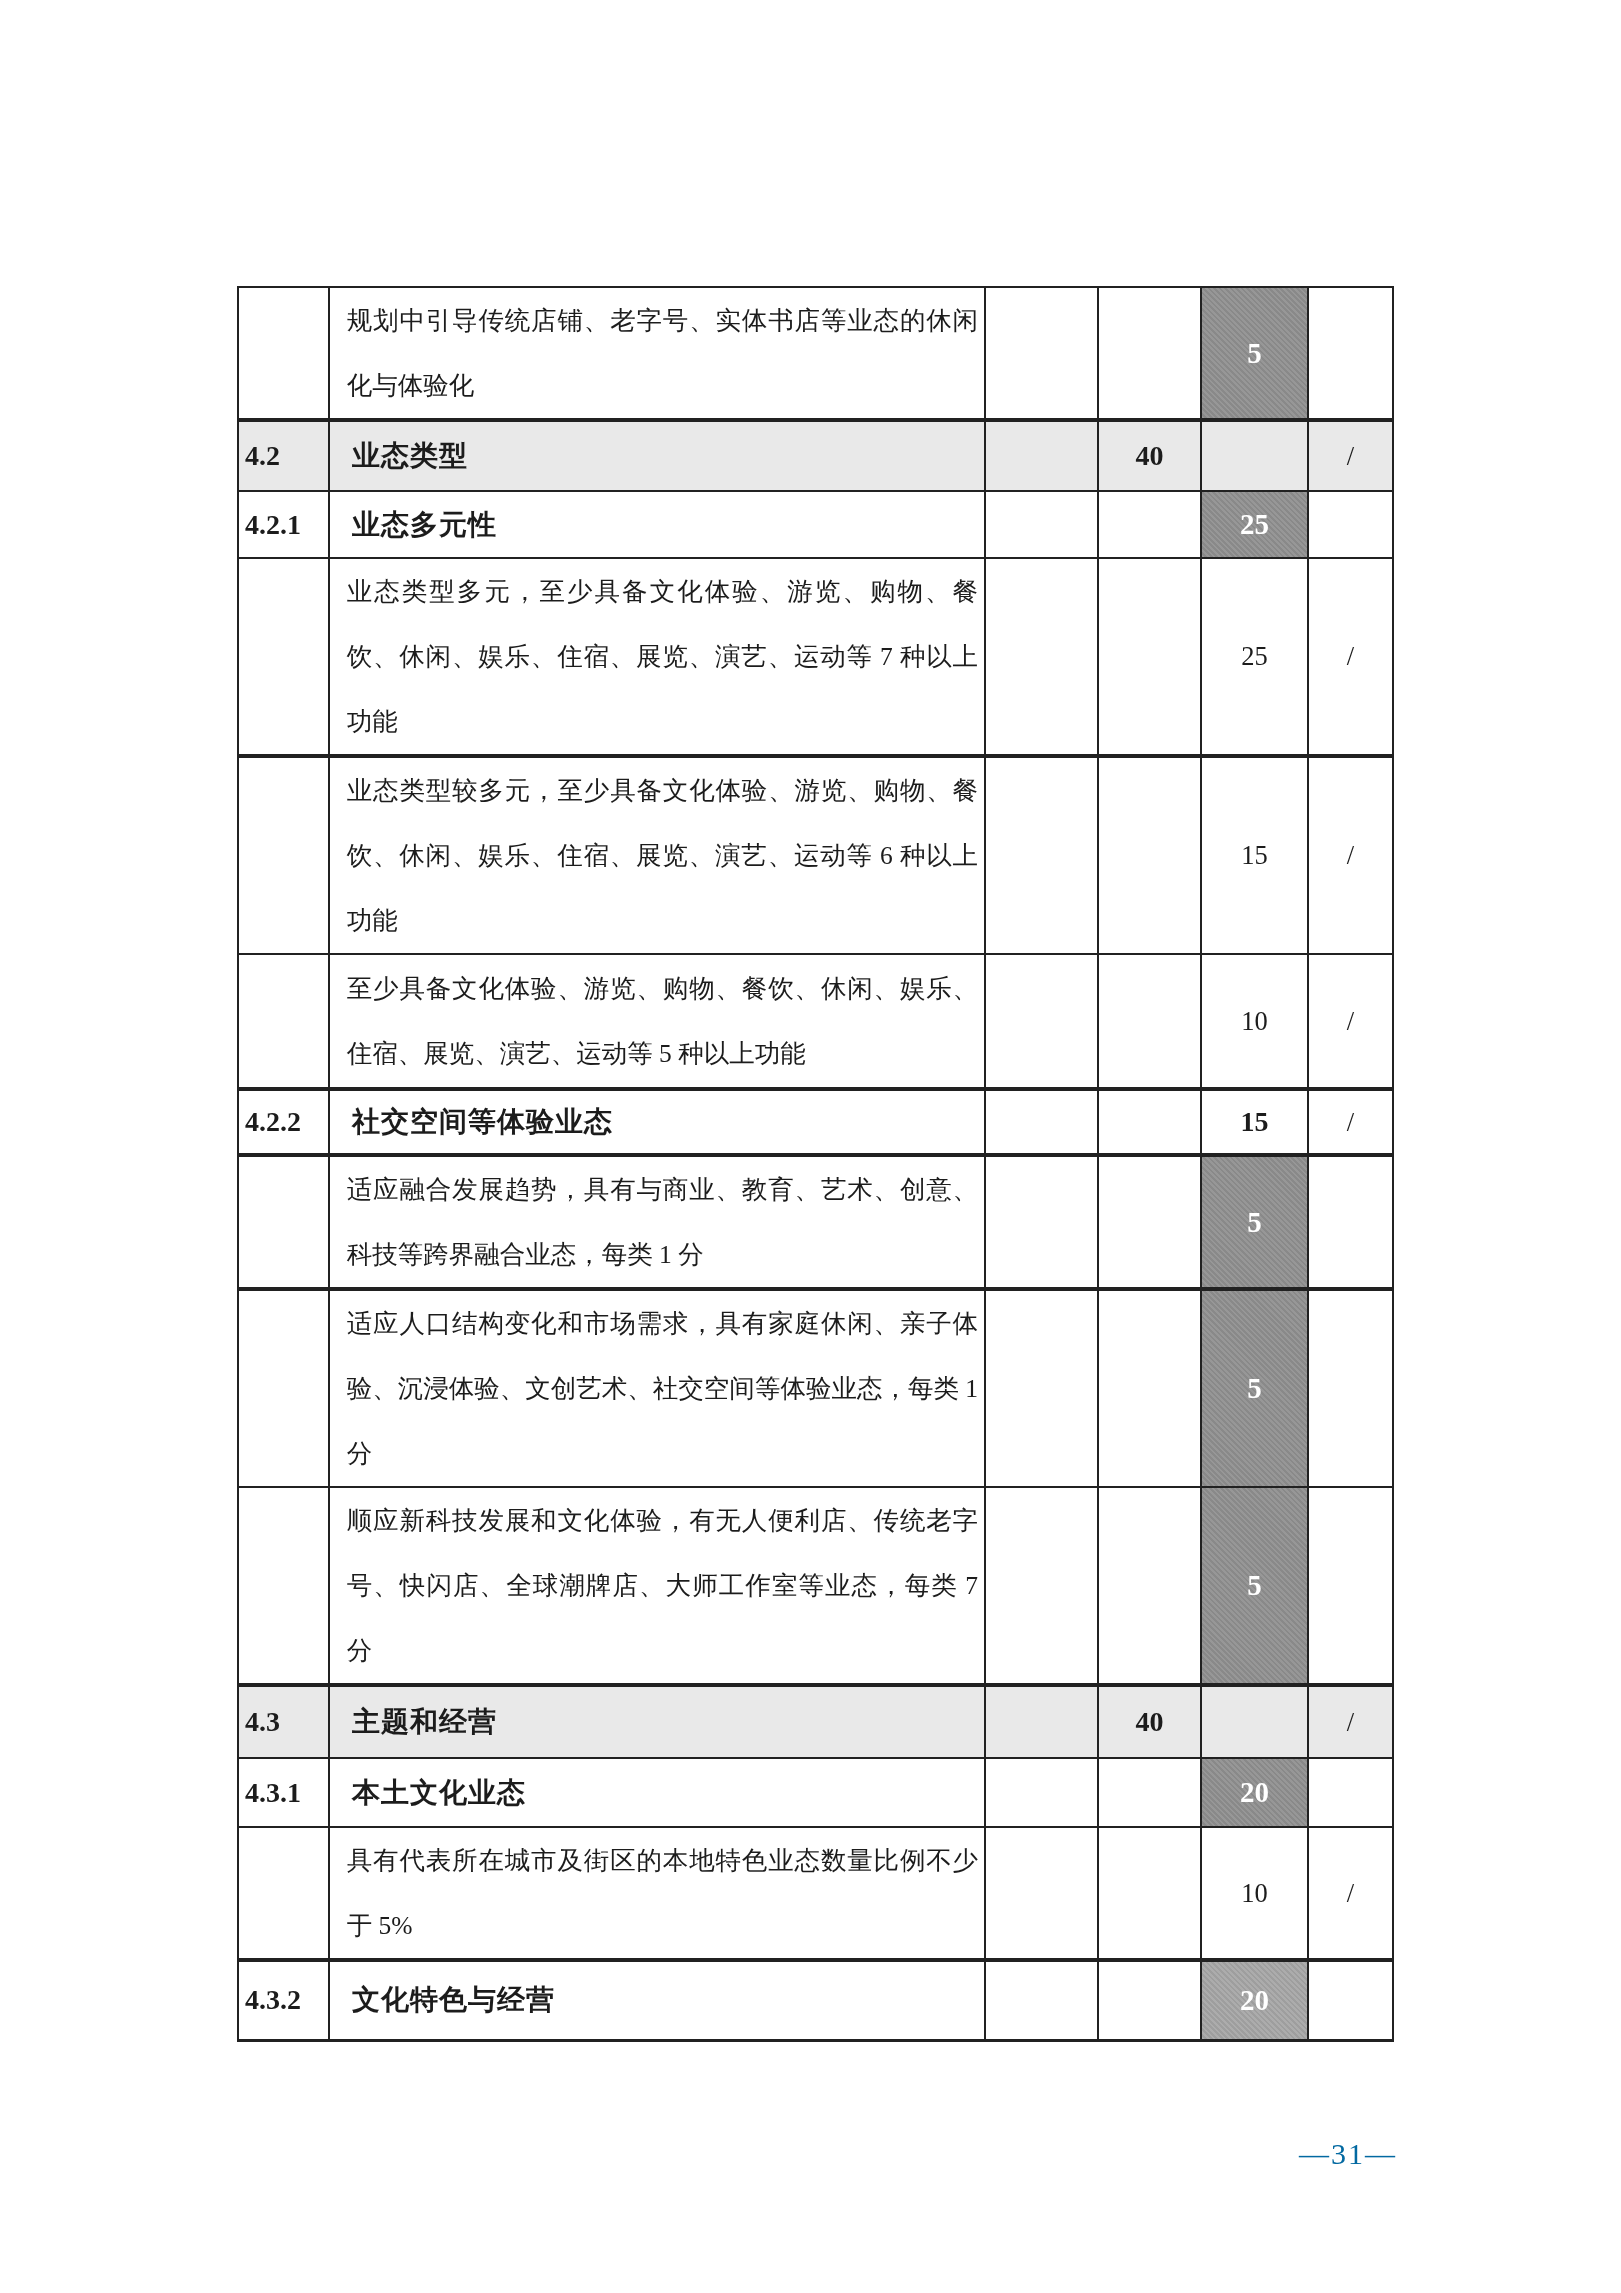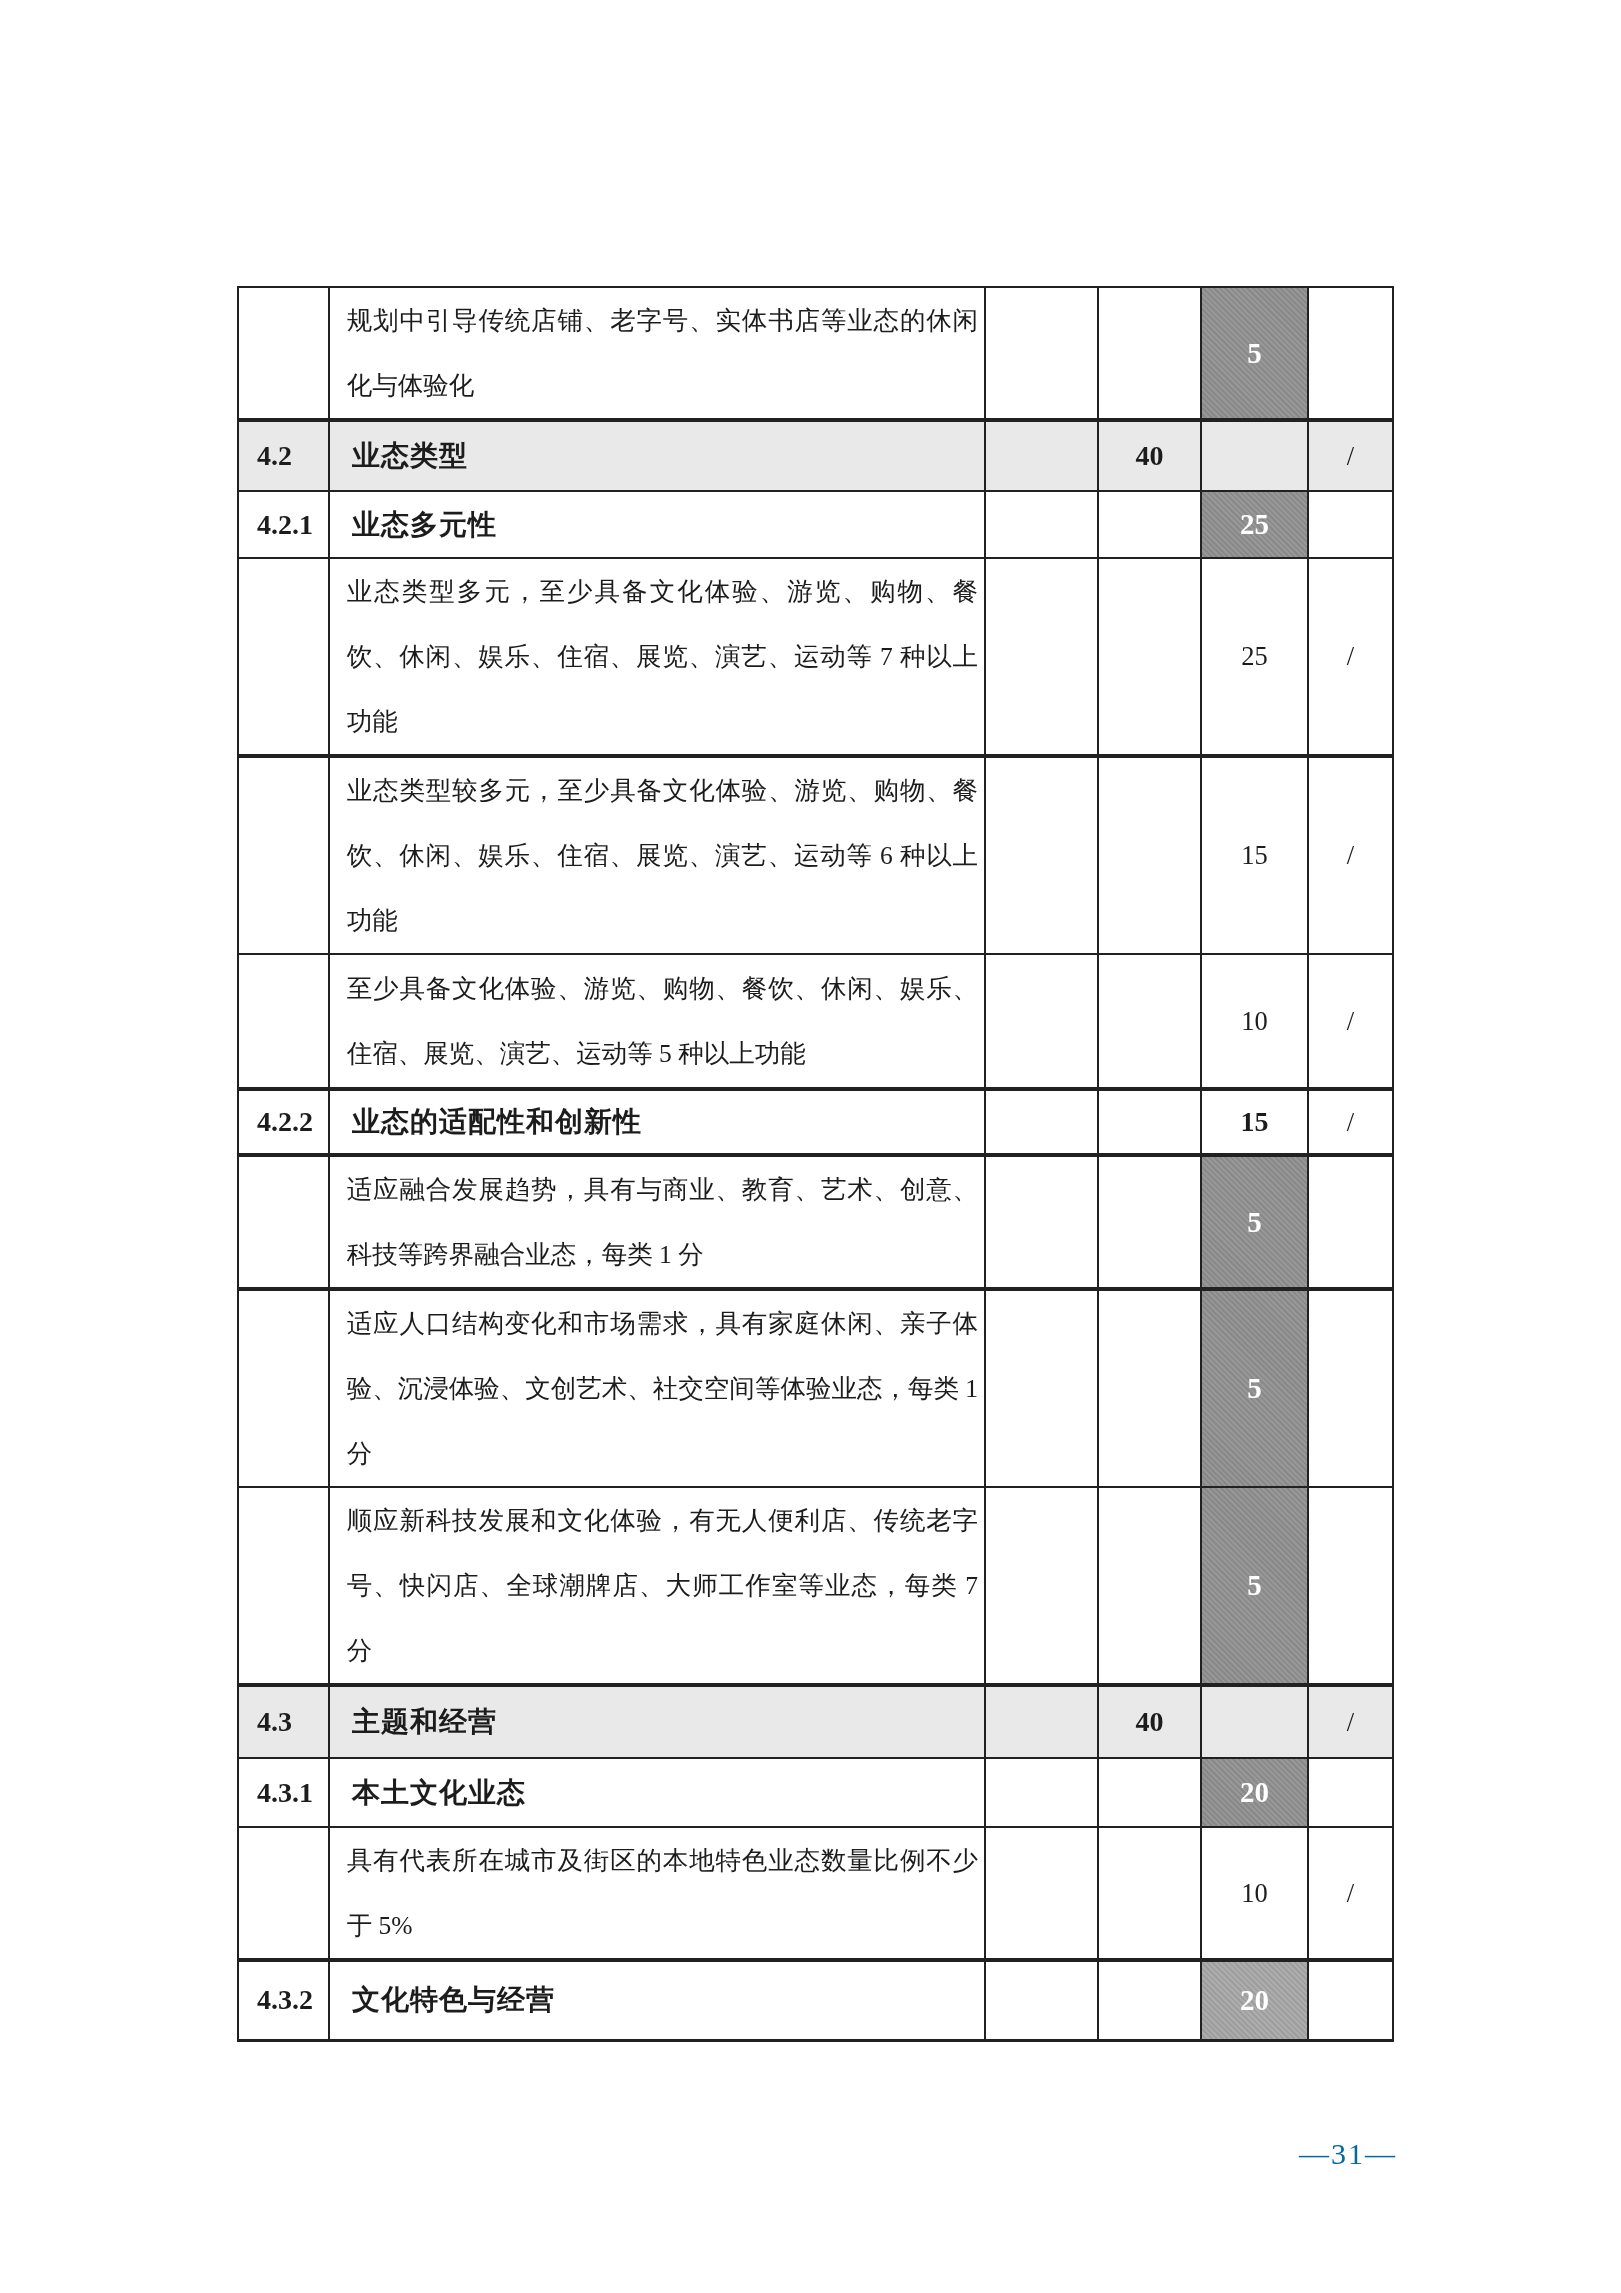--- a/index.html
+++ b/index.html
@@ -30,21 +30,21 @@
     border:solid var(--border);
     border-width:2.9px 2px;
     vertical-align:middle;
     overflow:hidden;
     padding:0;
   }
   tr.thick > td{border-top-width:4.9px;}
   tr.sec > td{background:var(--section-row-bg);}
   td.idx{
     font-weight:bold;font-size:28px;
-    padding-left:18px;text-align:left;
+    padding-left:6px;text-align:left;
   }
   td.ttl{
     font-weight:bold;font-size:28px;
     padding-left:22px;text-align:left;
     letter-spacing:1px;
   }
   td.dsc{
     font-size:25.5px;line-height:65px;
     text-align:justify;text-justify:inter-character;
     padding:0 5.9px 0 16.7px;
@@ -134,21 +134,21 @@
         <td class="idx"></td>
         <td class="dsc">至少具备文化体验、游览、购物、餐饮、休闲、娱乐、住宿、展览、演艺、运动等 5 种以上功能</td>
         <td></td>
         <td class="tot"></td>
         <td class="sco">10</td>
         <td class="sla">/</td>
       </tr>
 
       <tr class="thick" style="height:66px">
         <td class="idx">4.2.2</td>
-        <td class="ttl">业态的适配性和创新性</td>
+        <td class="ttl">社交空间等体验业态</td>
         <td></td>
         <td class="tot"></td>
         <td class="sco strong">15</td>
         <td class="sla">/</td>
       </tr>
 
       <tr class="thick" style="height:134px">
         <td class="idx"></td>
         <td class="dsc">适应融合发展趋势，具有与商业、教育、艺术、创意、科技等跨界融合业态，每类 1 分</td>
         <td></td>

